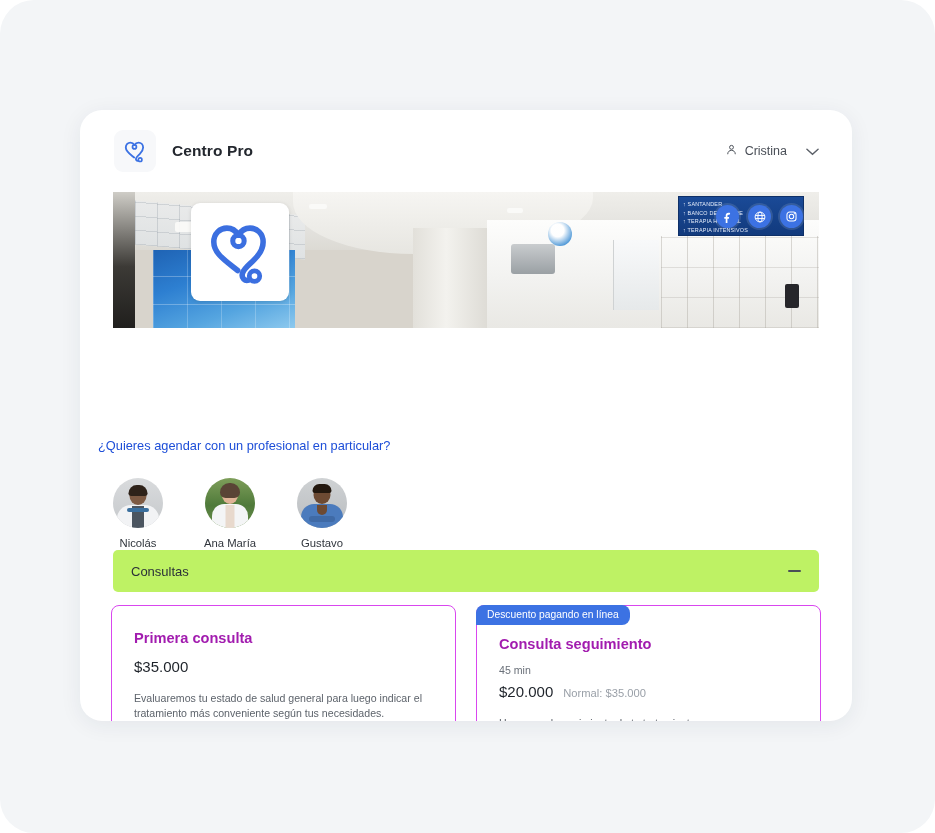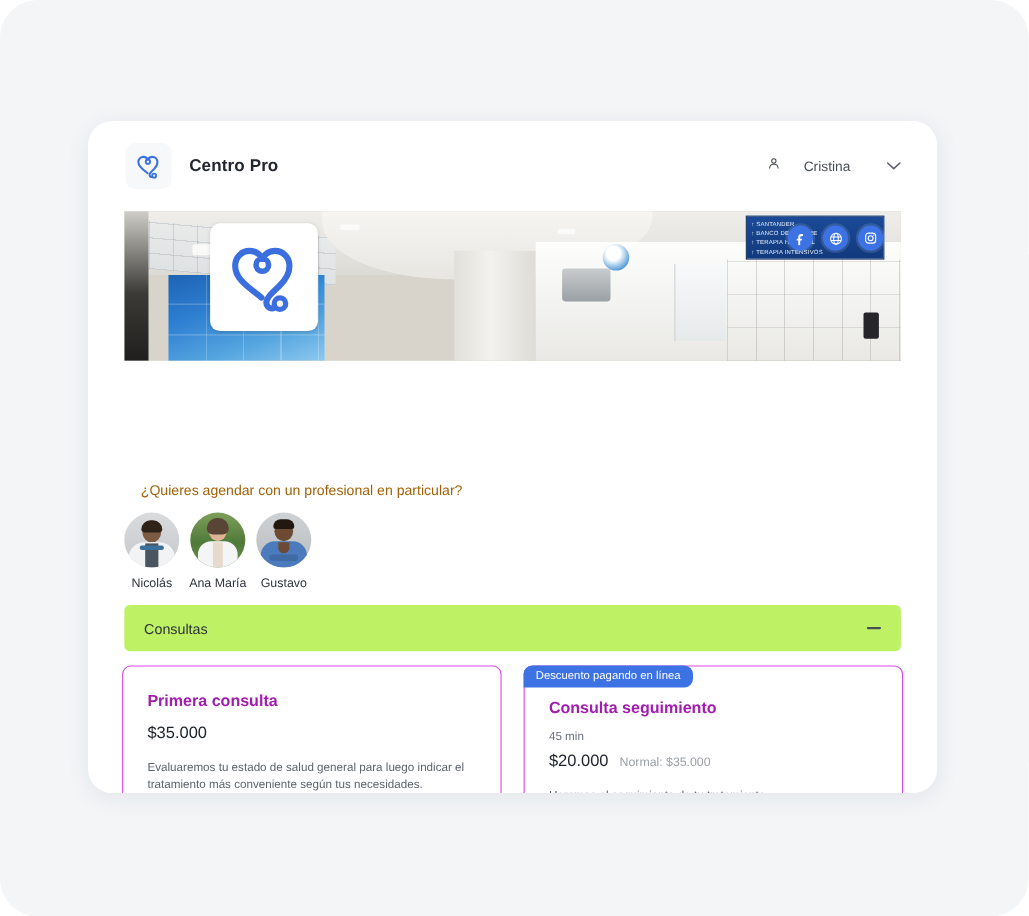--- a/index.html
+++ b/index.html
@@ -49,21 +49,21 @@
     display: flex; align-items: center; justify-content: center;
   }
   .brand-name {
     font-size: 15.5px;
     font-weight: bold;
     color: #23272e;
     letter-spacing: .1px;
   }
   .header-spacer { flex: 1; }
   .user-menu {
-    display: flex; align-items: center; gap: 21px;
+    display: flex; align-items: center; gap: 7px;
     cursor: pointer;
   }
   .user-name { font-size: 12.5px; color: #4a4f57; }
   .chev { margin-left: 12px; }
 
   
   .hero {
     position: absolute;
     left: 33px; top: 82px;
     width: 706px; height: 136px;
@@ -188,29 +188,29 @@
     border-radius: 50%;
     background: #3c72e3;
     display: flex; align-items: center; justify-content: center;
     cursor: pointer;
     box-shadow: 0 0 0 2px rgba(255,255,255,.12);
   }
 
   
   .pro-question {
     position: absolute;
-    left: 48px; top: 328px;
+    left: 18px; top: 328px;
     font-size: 12.8px;
-    color: #a16207;
+    color: #1d4ed8;
   }
   .pro-list {
     position: absolute;
-    left: 33px; top: 356px;
+    left: 33px; top: 368px;
     display: flex;
-    gap: 10px;
+    gap: 42px;
     text-align: center;
   }
   .pro-item {
     width: 50px;
     display: flex; flex-direction: column; align-items: center;
     cursor: pointer;
   }
   .pro-avatar {
     width: 50px; height: 50px;
     border-radius: 50%;

